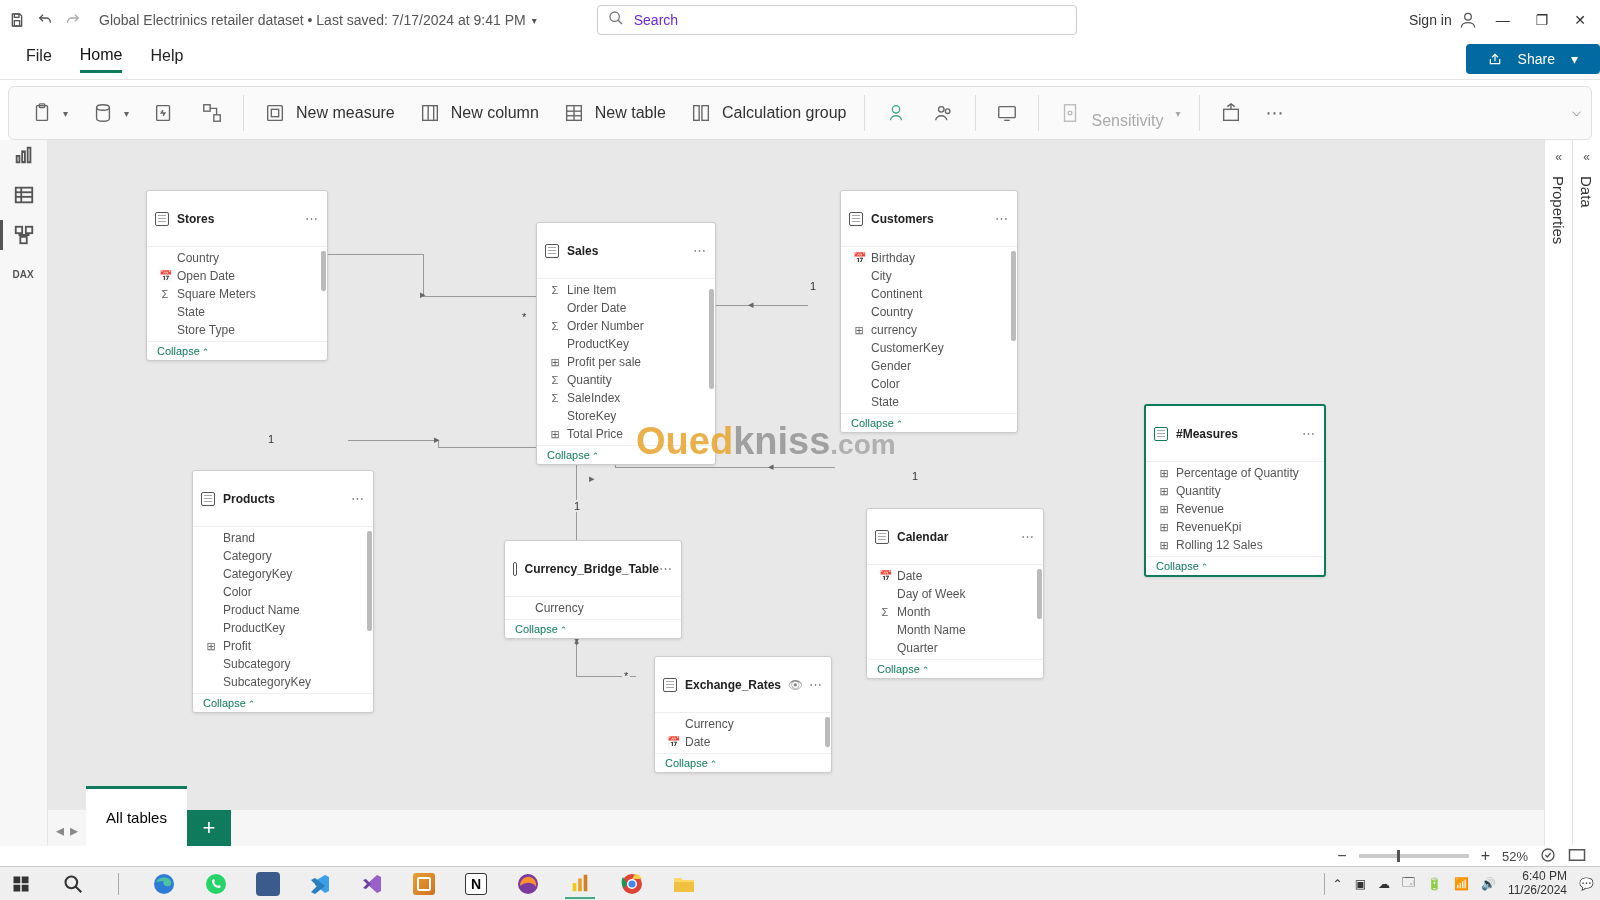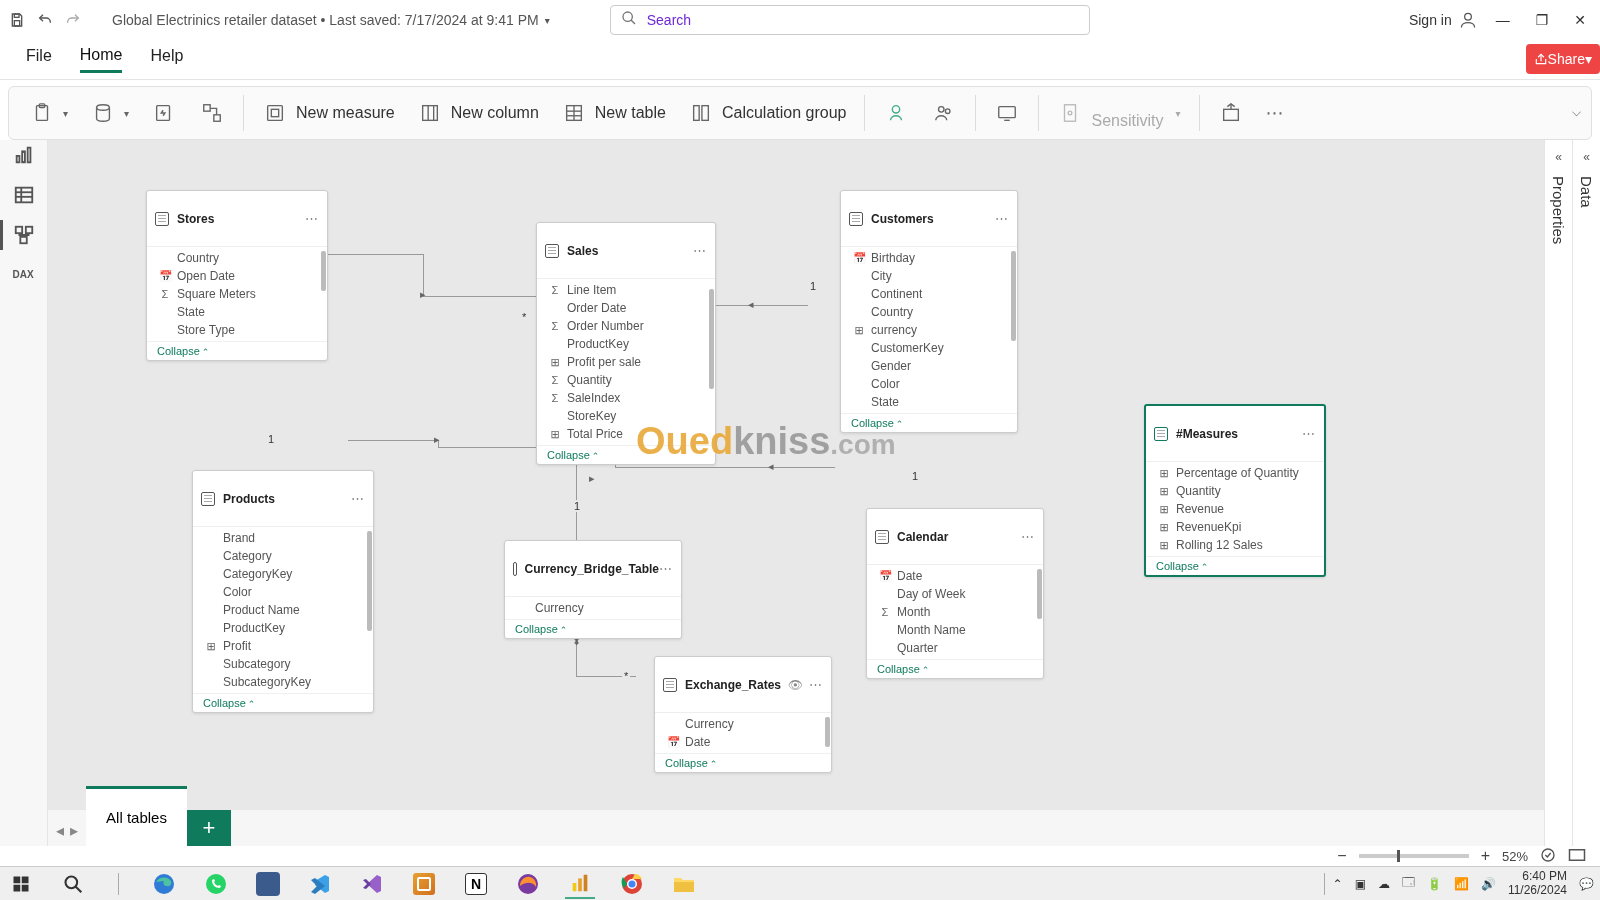--- a/index.html
+++ b/index.html
@@ -2,35 +2,35 @@
 <html><head>
 <meta charset="utf-8">
 <style>
 * { box-sizing: border-box; margin: 0; padding: 0; font-family: 'Segoe UI', Tahoma, sans-serif; }
 body { background: #fff; width: 1600px; height: 900px; overflow: hidden; position: relative; }
 
 
 .titlebar { height: 40px; display: flex; align-items: center; padding: 0 8px; background: #fff; }
 .titlebar .qat { display: flex; gap: 10px; }
 .titlebar .qat-icon { width: 18px; height: 18px; color: #444; cursor: pointer; display: flex; align-items: center; justify-content: center; }
-.titlebar .title-text { margin-left: 30px; font-size: 14px; color: #555; }
+.titlebar .title-text { margin-left: 17px; font-size: 14px; color: #555; }
 .titlebar .title-chevron { margin-left: 6px; color: #555; font-size: 10px; }
 .titlebar .spacer { flex: 1; }
 .searchbox { display: flex; align-items: center; border: 1px solid #ccc; border-radius: 4px; height: 30px; width: 480px; padding: 0 10px; color: #6d28d9; background: #fff; margin-left: 60px; }
 .searchbox .mag { margin-right: 10px; }
 .searchbox .ph { font-size: 14px; }
 .signin { display: flex; align-items: center; gap: 6px; font-size: 14px; color: #333; margin-right: 18px; }
 .winctl { display: flex; gap: 26px; color: #333; font-size: 14px; margin-right: 6px; }
 .winctl div { cursor: pointer; }
 
 
 .menubar { height: 40px; display: flex; align-items: center; gap: 28px; padding: 0 26px; border-bottom: 1px solid #e5e5e5; position: relative; }
 .menubar .menu-item { font-size: 16px; color: #222; padding-bottom: 8px; cursor: pointer; }
 .menubar .menu-item.active { color: #111; border-bottom: 3px solid #0f7b5c; padding-bottom: 6px; }
-.sharebtn { position: absolute; right: 0; top: 4px; background: #ef4444; color: #fff; height: 30px; padding: 0 8px; border-radius: 4px; display: flex; align-items: center; gap: 0; font-size: 14px; cursor: pointer; }
+.sharebtn { position: absolute; right: 0; top: 4px; background: #0369a1; color: #fff; height: 30px; padding: 0 22px; border-radius: 4px; display: flex; align-items: center; gap: 16px; font-size: 14px; cursor: pointer; }
 
 
 .ribbon { height: 54px; background: #fafafa; border: 1px solid #e0e0e0; border-radius: 6px; margin: 6px 8px; display: flex; align-items: center; padding: 0 10px; gap: 2px; position: relative; }
 .ribbtn { display: flex; align-items: center; gap: 8px; padding: 4px 10px; font-size: 16px; color: #333; cursor: pointer; }
 .ribicon { width: 26px; height: 26px; display: flex; align-items: center; justify-content: center; }
 .ribicon svg { width: 22px; height: 22px; }
 .ribsep { width: 1px; height: 36px; background: #ddd; margin: 0 6px; }
 .ribmore { position: absolute; right: 10px; top: 18px; color: #666; font-size: 12px; }
 .sens-text { color: #aaa; font-size: 16px; margin-right: 4px; margin-top: 15px; }
 

